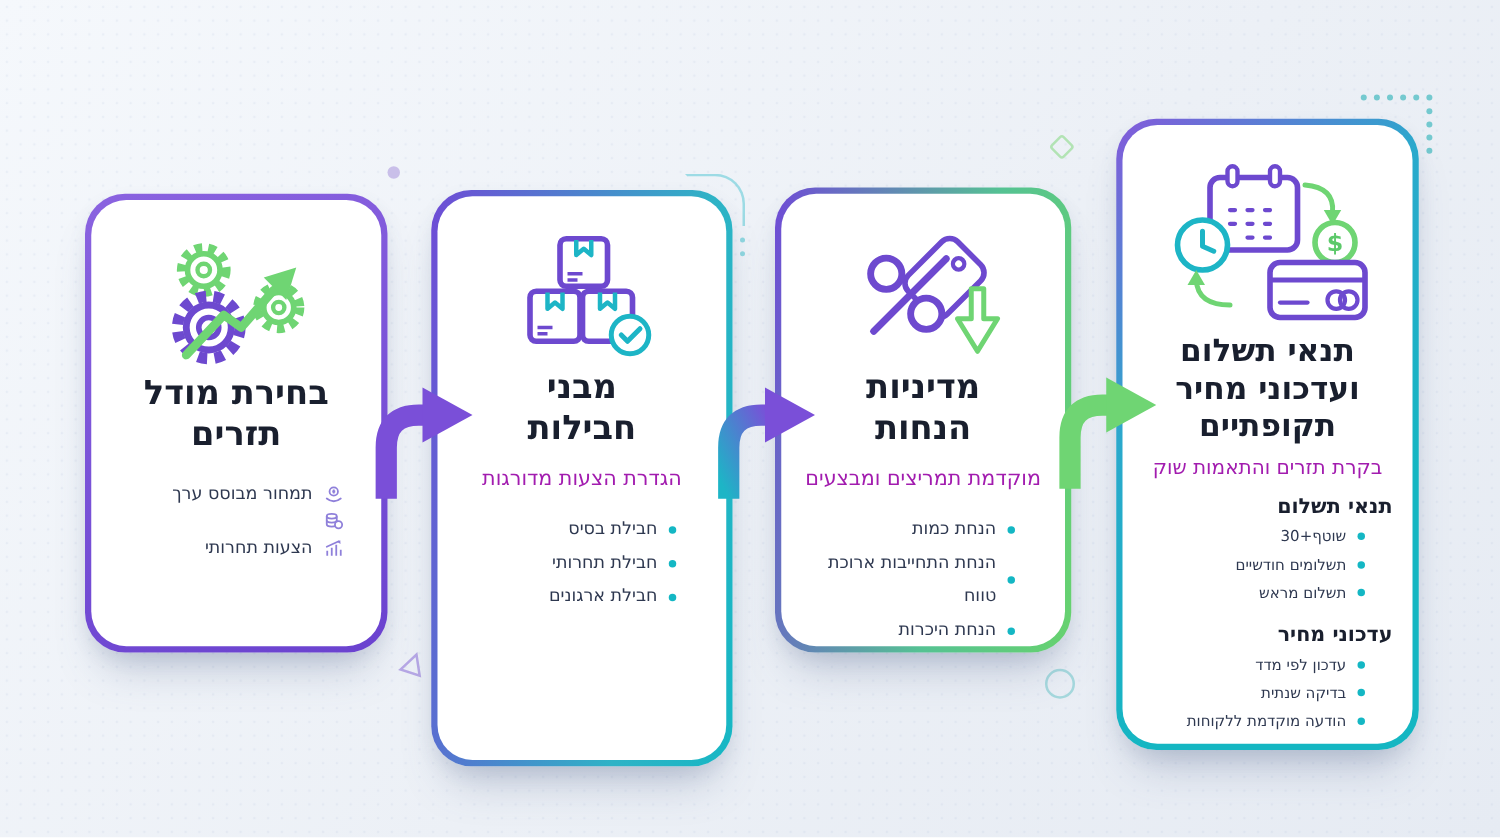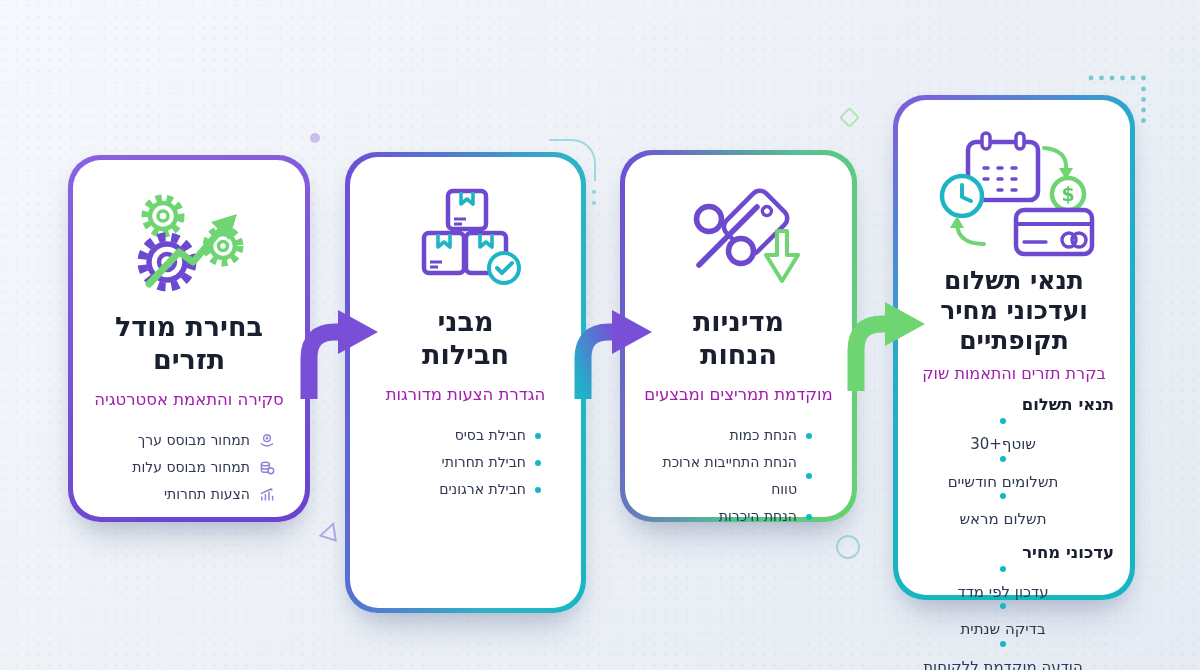--- a/index.html
+++ b/index.html
@@ -19,36 +19,36 @@
   .card-inner {
     width:100%; height:100%; background:#ffffff; border-radius:28px;
     display:flex; flex-direction:column; align-items:center; padding:22px 16px;
   }
   .card1 { left:68px;  top:155px; width:242px; height:367px; background:linear-gradient(160deg,#8a63e0,#6a42cf); }
   .card2 { left:345px; top:152px; width:241px; height:461px; background:linear-gradient(100deg,#6f4bd6 0%,#2fb3c6 70%,#16b7c4 100%); }
   .card3 { left:620px; top:150px; width:237px; height:372px; background:linear-gradient(100deg,#6f4bd6 0%,#55c293 60%,#67d26e 100%); }
   .card4 { left:893px; top:95px;  width:242px; height:505px; background:linear-gradient(135deg,#8459db 0%,#2aa9cc 35%,#14b6c2 70%); }
 
   .main-icon { margin-top:4px; flex:0 0 auto; }
-  .card-title { margin-top:12px; font-size:27px; line-height:33px; font-weight:800; color:#191f2e; text-align:center; }
+  .card-title { font-size:27px; line-height:33px; font-weight:800; color:#191f2e; text-align:center; }
   .card4 .card-title { margin-top:8px; font-size:25px; line-height:30px; }
   .card-sub { margin-top:14px; font-size:16.5px; color:#a21caf; text-align:center; }
   .card4 .card-sub { margin-top:8px; font-size:16px; }
 
   ul.points { list-style:none; width:100%; margin-top:18px; }
   ul.points li { display:flex; align-items:center; gap:9px; font-size:14px; color:#2e3850; line-height:27px; justify-content:flex-start; }
   .card1 ul.points { padding-right:14px; }
   .card2 ul.points, .card3 ul.points { padding-right:24px; }
   .dot { width:6px; height:6px; border-radius:50%; background:#14b7c4; flex:0 0 auto; }
   .mini-icon { display:inline-flex; width:16px; flex:0 0 auto; }
 
   .section-block { width:100%; margin-top:12px; text-align:right; }
   .section-heading { font-size:16.5px; font-weight:800; color:#191f2e; }
   .card4 ul.points { margin-top:4px; padding-right:22px; }
-  .card4 ul.points li { line-height:22.5px; font-size:15px;flex-direction:column; }
+  .card4 ul.points li { line-height:22.5px; font-size:12px; }
 
   
   .flow-arrow { position:absolute; z-index:6; }
   .arrow1 { left:292px; top:298px; }
   .arrow2 { left:566px; top:298px; }
   .arrow3 { left:839px; top:290px; }
 
   
   .deco { position:absolute; z-index:1; }
   .purple-dot { left:310px; top:133px; width:10px; height:10px; border-radius:50%; background:#c9bfe9; }
@@ -113,42 +113,40 @@
           <circle cx="44" cy="76" r="18" stroke="#6d49cf" stroke-width="5.5" fill="#fff"></circle>
           <circle cx="44" cy="76" r="8" stroke="#6d49cf" stroke-width="4.5"></circle>
           <path d="M 26 98 L 56 66 L 70 76 L 96 46" stroke="#6fd573" stroke-width="7" stroke-linecap="round" stroke-linejoin="round"></path>
           <polygon points="114,28 106,54 88,36" fill="#6fd573"></polygon>
         </g>
       </svg>
       <h2 class="card-title">
         <span style="display:block">בחירת מודל</span>
         <span style="display:block">תזרים</span>
       </h2>
-      <div class="card-sub">סקירה והתאמת אסטרטגיה</div>
       <ul class="points">
         <li>
           <span class="mini-icon">
             <svg width="16" height="16" viewBox="0 0 20 20" fill="none" stroke="#8f80da" stroke-width="1.8">
               <circle cx="10" cy="6.5" r="4.2"></circle>
                 <path d="M 10 4.5 v 4 M 8.5 6.5 h 3"></path>
                 <path d="M 3 13.5 q 7 5.5 14 0" stroke-linecap="round"></path>
             </svg>
           </span>
           <span>תמחור מבוסס ערך</span>
         </li>
         <li>
           <span class="mini-icon">
             <svg width="16" height="16" viewBox="0 0 20 20" fill="none" stroke="#8f80da" stroke-width="1.8">
               <ellipse cx="8" cy="5" rx="5" ry="2.3"></ellipse>
                 <path d="M 3 5 v 8 c 0 1.3 2.2 2.3 5 2.3 s 5 -1 5 -2.3 v -8"></path>
                 <path d="M 3 9 c 0 1.3 2.2 2.3 5 2.3 s 5 -1 5 -2.3"></path>
                 <circle cx="14.8" cy="13.5" r="3.6" fill="#fff"></circle>
             </svg>
           </span>
-          <span>תמחור מבוסס עלות</span>
         </li>
         <li>
           <span class="mini-icon">
             <svg width="16" height="16" viewBox="0 0 20 20" fill="none" stroke="#8f80da" stroke-width="1.8">
               <path d="M 3.5 17 v -5 M 8 17 v -8 M 12.5 17 v -11 M 17 17 v -6"></path>
                 <path d="M 3 8 L 15 2.5" stroke-linecap="round"></path>
                 <polygon points="16.5,1.5 16.8,5.2 13.5,3.2" fill="#8f80da" stroke="none"></polygon>
             </svg>
           </span>
           <span>הצעות תחרותי</span>

